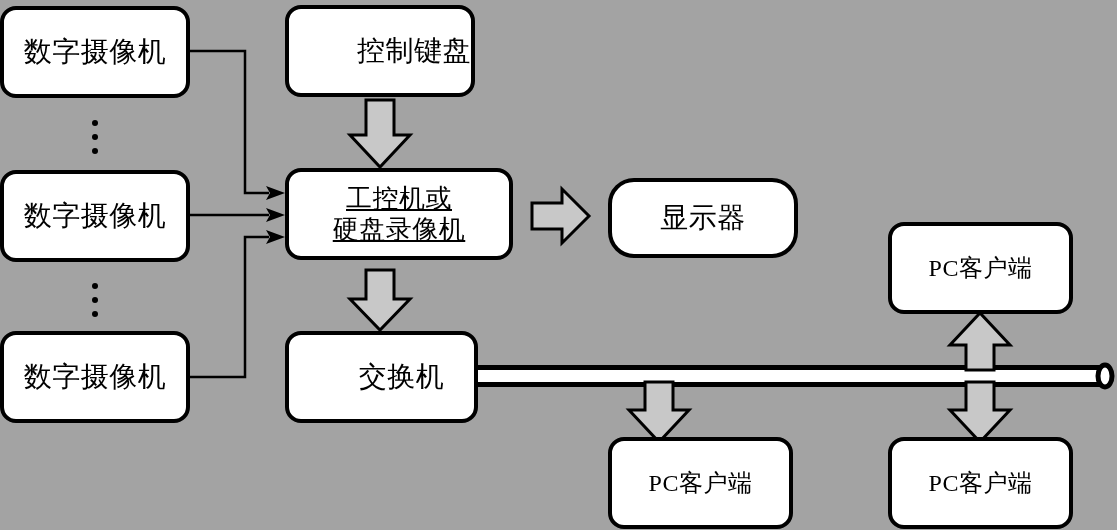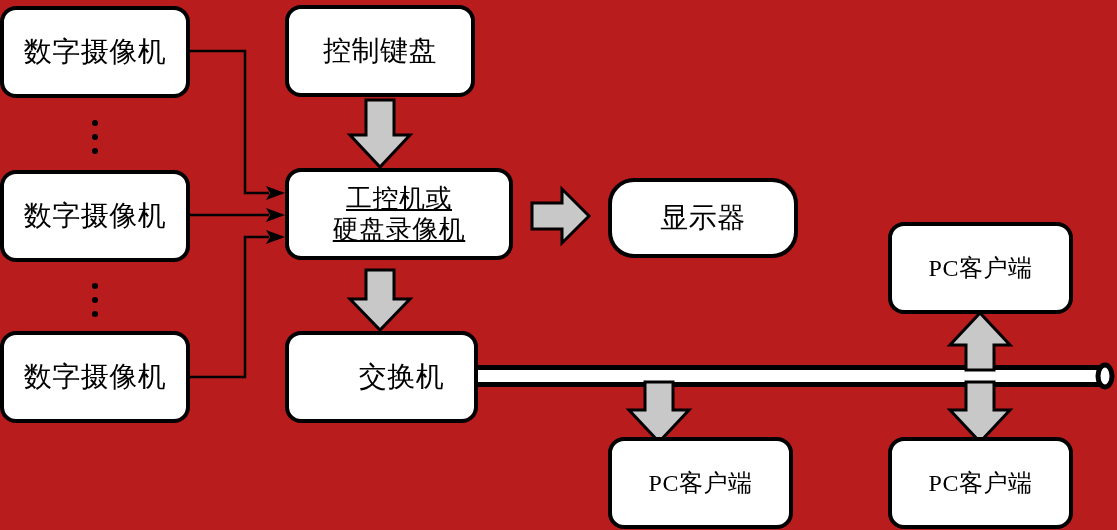--- a/index.html
+++ b/index.html
@@ -7,21 +7,21 @@
     padding: 0;
     background: #ffffff;
   }
   body {
     font-family: "Liberation Serif", "DejaVu Serif", serif;
   }
   #diagram-root {
     position: relative;
     width: 1117px;
     height: 530px;
-    background: #b91c1c;
+    background: #a3a3a3;
     overflow: hidden;
   }
   #diagram-svg {
     position: absolute;
     left: 0;
     top: 0;
     width: 1117px;
     height: 530px;
   }
   .node-box {
@@ -127,21 +127,21 @@
   <div class="ellipsis-dots" style="left:85px; top:283px; height:34px;">
     <span></span>
     <span></span>
     <span></span>
   </div>
 
   <div class="node-box" style="left:0px; top:331px; width:190px; height:92px;">
     <span class="node-label cjk-label size-28">数字摄像机</span>
   </div>
 
-  <div class="node-box" style="left:285px; top:5px; width:190px; height:92px;">
+  <div class="node-box" style="left:285px; top:5px; width:190px; height:92px;justify-content:flex-end;">
     <span class="node-label cjk-label size-28">控制键盘</span>
   </div>
 
   <div class="node-box" style="left:285px; top:168px; width:228px; height:92px;text-decoration:underline;">
     <span class="node-label cjk-label size-26">工控机或
 硬盘录像机</span>
   </div>
 
   <div class="node-box" style="left:608px; top:178px; width:190px; height:80px;border-radius:26px;">
     <span class="node-label cjk-label size-28">显示器</span>

